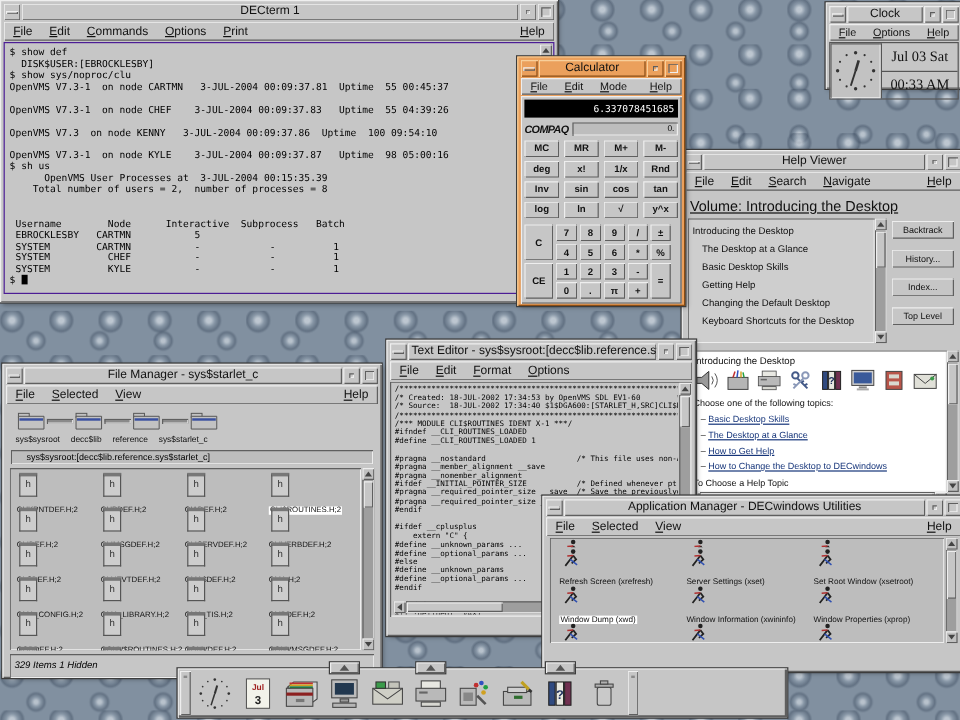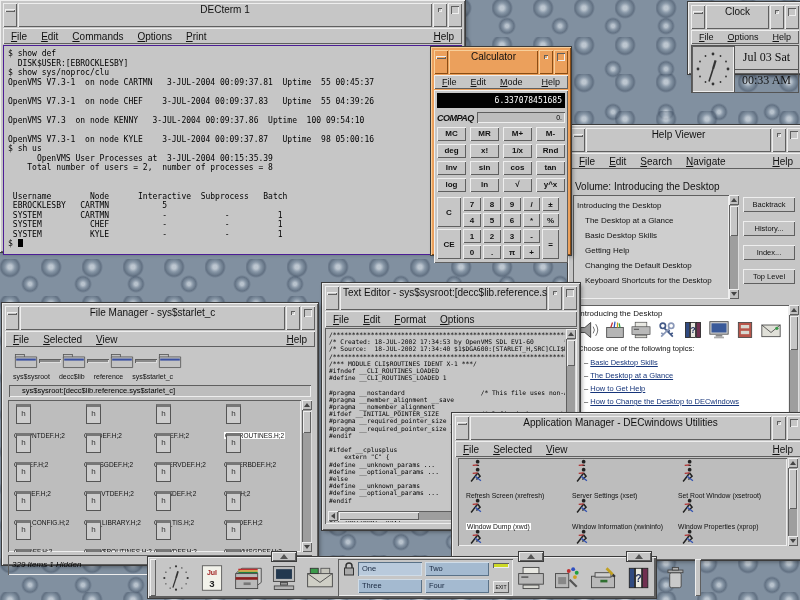--- a/index.html
+++ b/index.html
@@ -8,21 +8,21 @@
     background-color:#8190a0;
     background-image:
       radial-gradient(circle at 10px 8px, rgba(238,243,248,.55) 2px, rgba(150,165,180,.35) 5px, rgba(55,70,90,.42) 9px, rgba(0,0,0,0) 11px),
       radial-gradient(circle at 30px 26px, rgba(238,243,248,.5) 1.5px, rgba(150,165,180,.3) 4px, rgba(55,70,90,.4) 7px, rgba(0,0,0,0) 9px);
     background-size:41px 37px,53px 43px;
     position:relative;
   }
   .win{position:absolute;background:#c6c6c6;padding:3px;
     box-shadow:inset 1px 1px 0 #eeeeee, inset -1px -1px 0 #5f5f5f, 0 0 0 1px #3c3c3c, 2px 2px 4px rgba(0,0,0,.35);}
   .win.active{background:#eba05c;box-shadow:inset 1px 1px 0 #f8cf9a, inset -1px -1px 0 #8a4d14, 0 0 0 1px #3c3c3c, 2px 2px 4px rgba(0,0,0,.35);}
-  .titlebar{height:24px;display:flex;align-items:stretch;gap:1px;margin-bottom:1px;}
+  .titlebar{height:14px;display:flex;align-items:stretch;gap:1px;margin-bottom:1px;}
   .tb-box{width:14px;background:#c6c6c6;box-shadow:inset 1px 1px 0 #eeeeee, inset -1px -1px 0 #5f5f5f;position:relative;flex:none;}
   .active .tb-box{background:#eba05c;box-shadow:inset 1px 1px 0 #f8cf9a, inset -1px -1px 0 #8a4d14;}
   .tb-dash{position:absolute;left:2px;right:2px;top:6px;height:3px;background:#c6c6c6;
     box-shadow:inset 1px 1px 0 #eee, inset -1px -1px 0 #5f5f5f;}
   .active .tb-dash{background:#eba05c;}
   .tb-dot{position:absolute;left:5px;top:5px;width:4px;height:4px;
     box-shadow:inset 1px 1px 0 #5f5f5f, inset -1px -1px 0 #eee;}
   .tb-sq{position:absolute;left:3px;top:3px;width:8px;height:8px;
     box-shadow:inset 1px 1px 0 #5f5f5f, inset -1px -1px 0 #eee;}
   .tb-title{flex:1;text-align:center;font-size:10px;line-height:14px;color:#111;
@@ -79,21 +79,21 @@
   #clock-body{display:flex;height:46px;border:1px solid #555;}
   #clock-face{width:42px;background:#c2c2c2;box-shadow:inset 1px 1px 0 #5f5f5f, inset -1px -1px 0 #eee;display:flex;align-items:center;justify-content:center;}
   #clock-face svg{width:36px;height:36px;}
   #clock-right{flex:1;display:flex;flex-direction:column;border-left:1px solid #555;}
   #clock-date,#clock-time{flex:1;display:flex;align-items:center;justify-content:center;
     font-family:"Liberation Serif",serif;font-weight:normal;font-size:12px;color:#111;}
   #clock-date{border-bottom:1px solid #555;}
 
   
   #helpviewer{left:568px;top:125px;width:230px;height:296px;z-index:2;}
-  #hv-volume{font-size:10px;color:#111;margin:12px 0 3px 4px;}
+  #hv-volume{font-size:12px;color:#111;margin:6px 0 3px 4px;text-decoration:underline;}
   #hv-top{display:flex;gap:4px;margin:0 2px;}
   #hv-topics-wrap{position:relative;width:166px;height:104px;}
   #hv-topics{position:absolute;left:0;top:0;right:10px;bottom:0;background:#cecece;
     box-shadow:inset 1px 1px 0 #5f5f5f, inset -1px -1px 0 #eee;padding:3px 4px;overflow:hidden;}
   .hv-topic{font-size:8px;line-height:15px;color:#111;white-space:nowrap;}
   .hv-topic.sub{padding-left:8px;}
   #hv-buttons{display:flex;flex-direction:column;gap:9px;padding-top:2px;}
   .hv-btn{width:52px;height:15px;font-size:7.5px;text-align:center;line-height:15px;background:#c6c6c6;color:#111;
     box-shadow:inset 1px 1px 0 #eee, inset -1px -1px 0 #5f5f5f;white-space:nowrap;}
   #hv-content-wrap{position:relative;margin:6px 2px 0;height:128px;}
@@ -833,36 +833,20 @@
       </span>
       <span class="p-cell">
         <svg viewBox="0 0 34 30">
           <rect x="3" y="10" width="28" height="15" fill="#cfcfc6" stroke="#444"></rect>
           <path d="M3 10 L17 20 L31 10" fill="none" stroke="#444"></path>
           <rect x="6" y="4" width="9" height="6" fill="#3a9a4a" stroke="#333"></rect>
           <rect x="18" y="4" width="10" height="6" fill="#c5c5bb" stroke="#555"></rect>
         </svg>
       </span>
     </div>
-  <div id="p-switch">
-    <div id="p-lock"><svg viewBox="0 0 14 16">
-          <path d="M4 7 V5 a3 3 0 0 1 6 0 V7" fill="none" stroke="#333" stroke-width="1.5"></path>
-          <rect x="2.5" y="7" width="9" height="7" fill="#aaa" stroke="#333"></rect>
-        </svg></div>
-    <div id="ws-grid">
-        <div class="ws active">One</div>
-        <div class="ws">Two</div>
-        <div class="ws">Three</div>
-        <div class="ws">Four</div>
-      </div>
-    <div id="ws-side">
-      <div id="busy-light"></div>
-      <div id="exit-btn">EXIT</div>
-    </div>
-  </div>
   <div class="p-icons" id="p-right">
       <span class="p-cell">
         <svg viewBox="0 0 34 28">
           <rect x="8" y="2" width="18" height="8" fill="#e8e8e2" stroke="#444"></rect>
           <rect x="3" y="9" width="28" height="12" fill="#b9b9b9" stroke="#444"></rect>
           <rect x="8" y="22" width="18" height="4" fill="#d8d8d2" stroke="#444"></rect>
           <rect x="6" y="12" width="8" height="2" fill="#666"></rect>
         </svg>
         <div class="sub-arrow"></div>
       </span>

